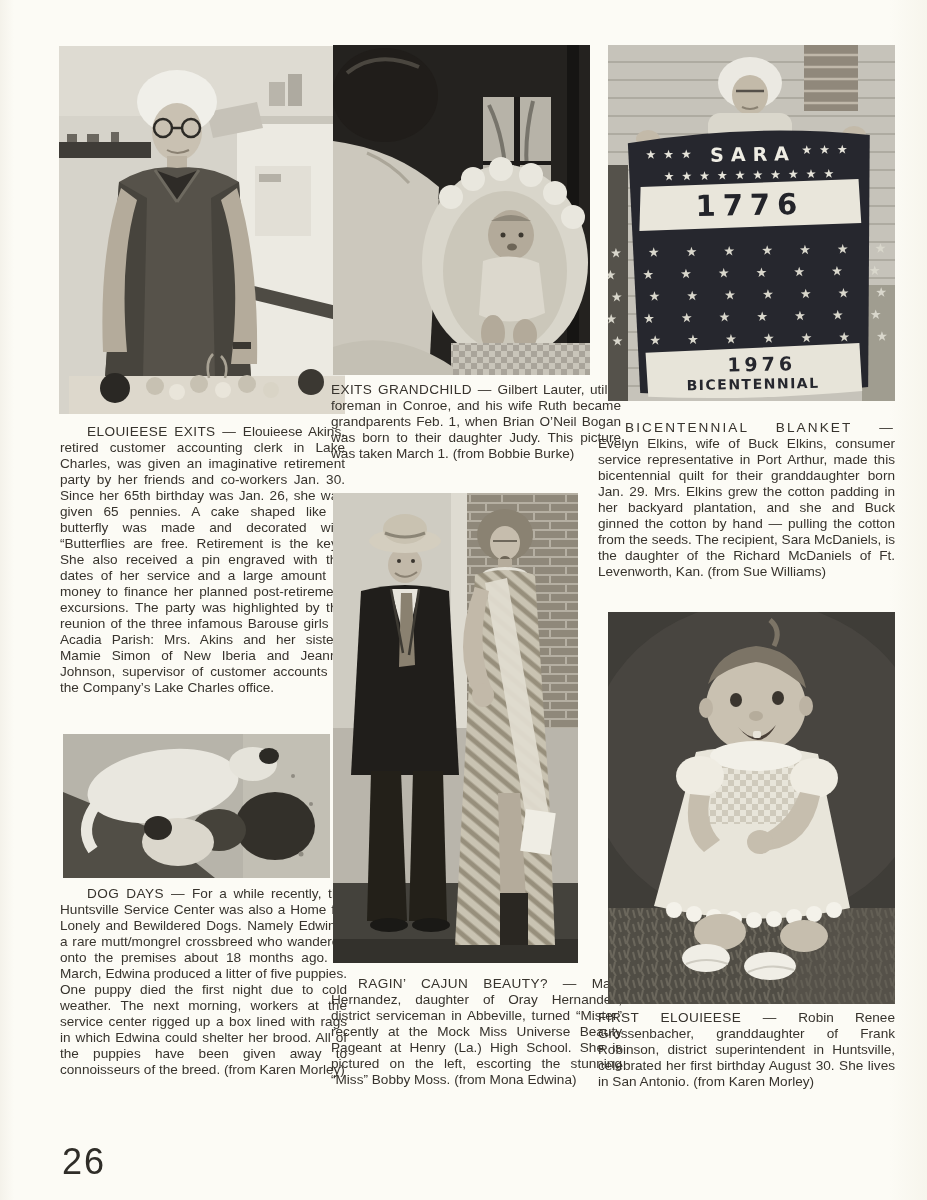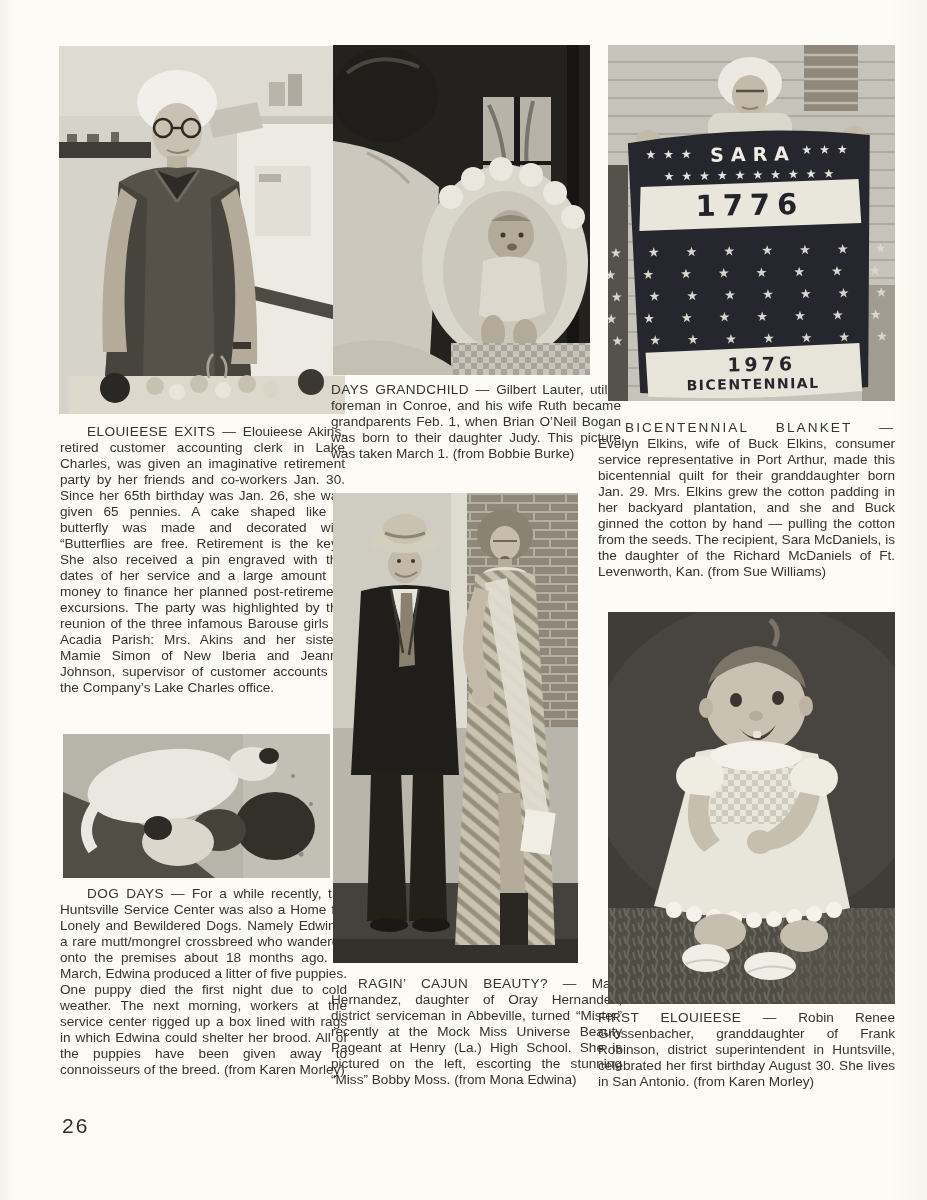--- a/index.html
+++ b/index.html
@@ -7,21 +7,21 @@
        font-family:"Liberation Sans",sans-serif;overflow:hidden;}
   .page{position:absolute;inset:0;background:linear-gradient(90deg,#f4f2ea 0,#fcfbf5 14px,#fcfbf5 96%,#f7f5ec 100%);}
   .photo{position:absolute;margin:0;overflow:hidden;background:#8a867c;}
   .photo svg{display:block;width:100%;height:100%;}
   .caption{position:absolute;margin:0;font-size:13.6px;line-height:16px;
            text-align:justify;color:#37332d;}
   .caption .credit{font-weight:normal;}
   .indent{text-indent:27px;}
   .lead{letter-spacing:.4px;}
   #cap-bicent .lead{letter-spacing:2.1px;}
-  #pagenum{position:absolute;left:62px;top:1114px;font-size:21px;letter-spacing:2px;color:#2f2d28;}
+  #pagenum{position:absolute;left:62px;top:1141px;font-size:36px;letter-spacing:2px;color:#2f2d28;}
 
   #ph-retire{left:59px;top:46px;width:286px;height:368px;}
   #cap-elouieese{left:60px;top:424px;width:285px;}
   #ph-dogs{left:63px;top:734px;width:267px;height:144px;}
   #cap-dogdays{left:60px;top:886px;width:287px;}
   #ph-grandchild{left:333px;top:45px;width:257px;height:330px;}
   #cap-grandchild{left:331px;top:382px;width:290px;}
   #ph-pageant{left:333px;top:493px;width:245px;height:470px;}
   #cap-cajun{left:331px;top:976px;width:291px;}
   #ph-quilt{left:608px;top:45px;width:287px;height:356px;}
@@ -161,21 +161,21 @@
         <ellipse cx="160" cy="288" rx="12" ry="18" fill="#b3aa9a"></ellipse>
         <ellipse cx="192" cy="290" rx="12" ry="16" fill="#b3aa9a"></ellipse>
         <ellipse cx="152" cy="308" rx="15" ry="10" fill="#efede5"></ellipse>
         <ellipse cx="188" cy="312" rx="15" ry="10" fill="#efede5"></ellipse>
       </g>
       <rect x="118" y="298" width="139" height="32" fill="url(#ging)"></rect>
       <path d="M0,302 Q60,282 120,322 L120,330 L0,330 Z" fill="#c4c0b4"></path>
     </svg>
   </figure>
 
-  <p class="caption" id="cap-grandchild"><span class="lead">DAYS GRANDCHILD — </span><span>Gilbert Lauter, utility foreman in Conroe, and his wife Ruth became grandparents Feb. 1, when Brian O’Neil Bogan was born to their daughter Judy. This picture was taken March 1. </span><span class="credit">(from Bobbie Burke)</span></p>
+  <p class="caption" id="cap-grandchild"><span class="lead">EXITS GRANDCHILD — </span><span>Gilbert Lauter, utility foreman in Conroe, and his wife Ruth became grandparents Feb. 1, when Brian O’Neil Bogan was born to their daughter Judy. This picture was taken March 1. </span><span class="credit">(from Bobbie Burke)</span></p>
 
   <figure class="photo" id="ph-pageant">
     <svg viewBox="0 0 245 470">
       <defs>
         <pattern id="brick" width="32" height="18" patternUnits="userSpaceOnUse">
           <rect width="32" height="18" fill="#8f887a"></rect>
           <path d="M0,1 H32 M0,10 H32 M9,1 V10 M25,10 V18" stroke="#b5afa2" stroke-width="2" fill="none"></path>
         </pattern>
         <pattern id="sparkle" width="12" height="12" patternUnits="userSpaceOnUse" patternTransform="rotate(40)">
           <rect width="12" height="12" fill="#c9c3b2"></rect>

